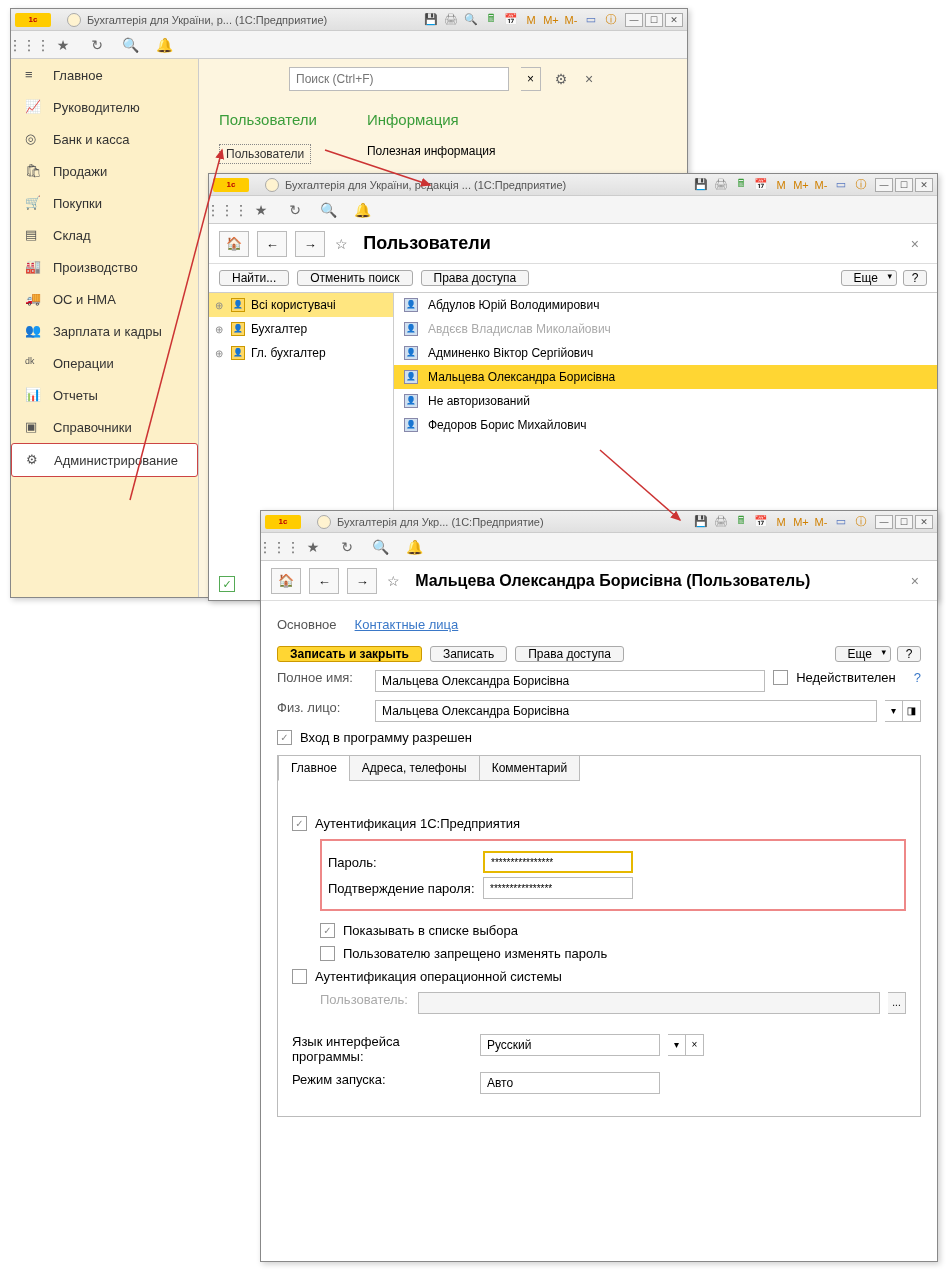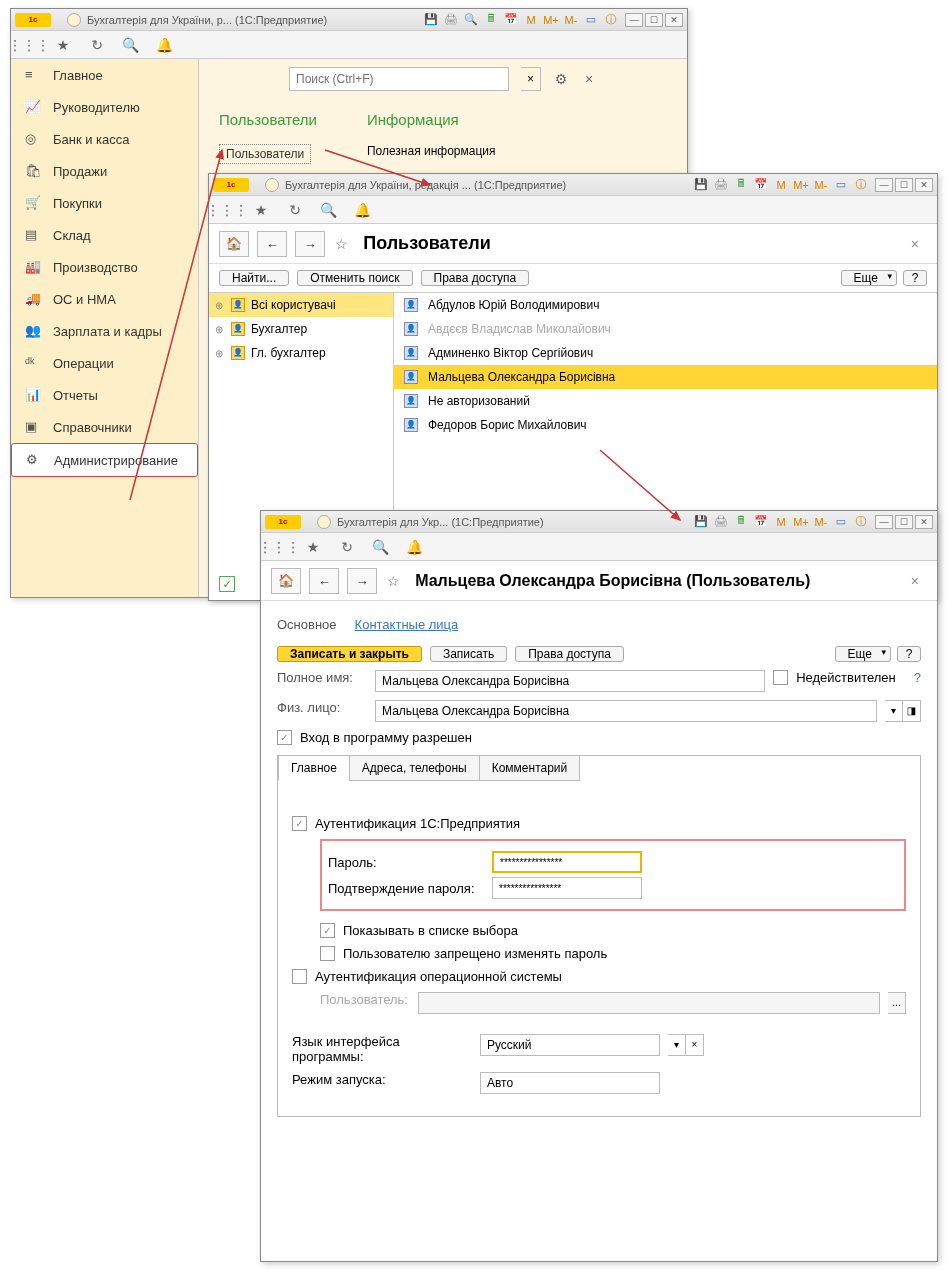--- a/index.html
+++ b/index.html
@@ -71,21 +71,21 @@
 .form-input { height:22px; border:1px solid #bbb; padding:0 6px; flex:1; font-size:12px;}
 .sel-btns { display:flex;}
 .sel-btn { width:18px; height:22px; border:1px solid #bbb; border-left:none; text-align:center; line-height:20px; font-size:10px;}
 .chk { width:15px; height:15px; border:1px solid #999; display:inline-flex; align-items:center; justify-content:center; font-size:10px; color:#888;}
 .tabs-box { border:1px solid #bbb; margin-top:10px; position:relative;}
 .tabs-hdr { display:flex; position:relative; top:-1px;}
 .tab { padding:5px 12px; border:1px solid #bbb; background:#f5f5f5; font-size:12px; margin-right:-1px;}
 .tab.act { background:#fff; border-bottom:1px solid #fff;}
 .tabs-content { padding:14px;}
 .red-box { border:2px solid #e88; padding:6px; margin:8px 0 12px;}
-.pw-row { display:flex; align-items:center; gap:9px; margin:4px 0;}
+.pw-row { display:flex; align-items:center; gap:0; margin:4px 0;}
 .pw-label { width:155px;}
 .pw-input { height:22px; border:2px solid #e6b800; padding:0 6px; width:150px; font-size:10px;}
 .pw-input2 { height:22px; border:1px solid #bbb; padding:0 6px; width:150px; font-size:10px;}
 .indent { margin-left:28px;}
 
 
 .arrow { position:absolute; pointer-events:none;}
 svg { overflow:visible;}
 </style>
 </head>

